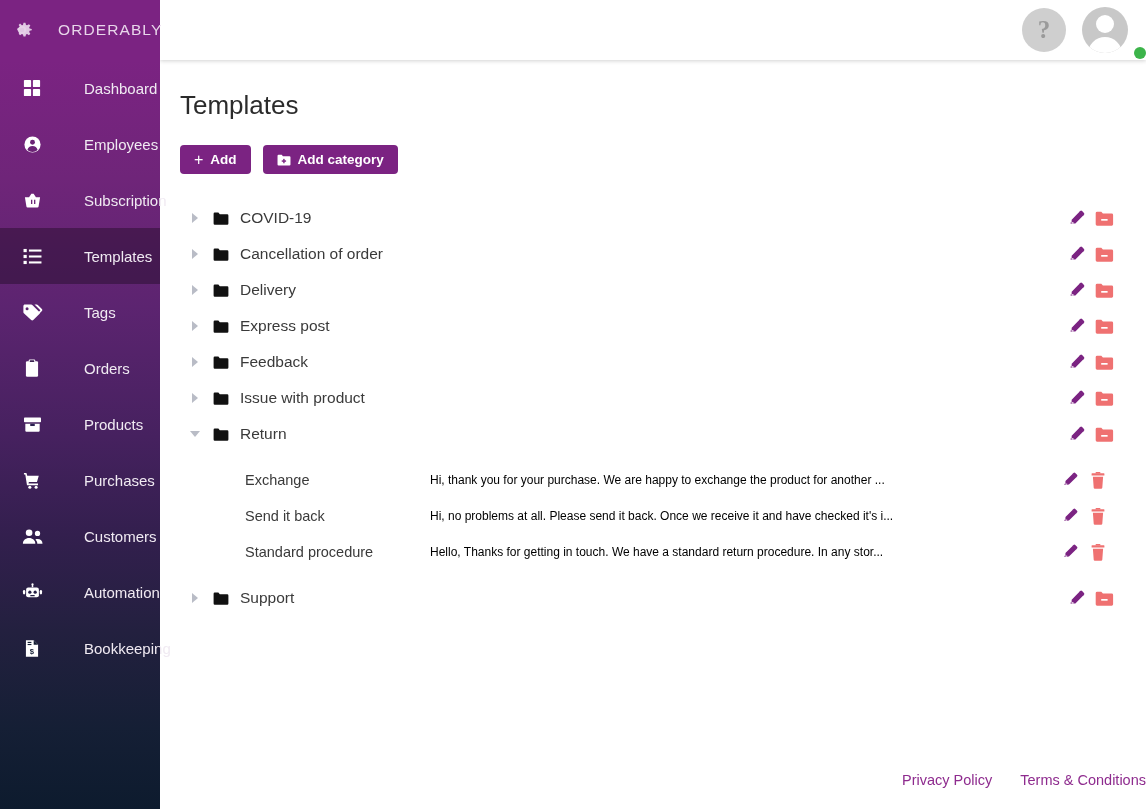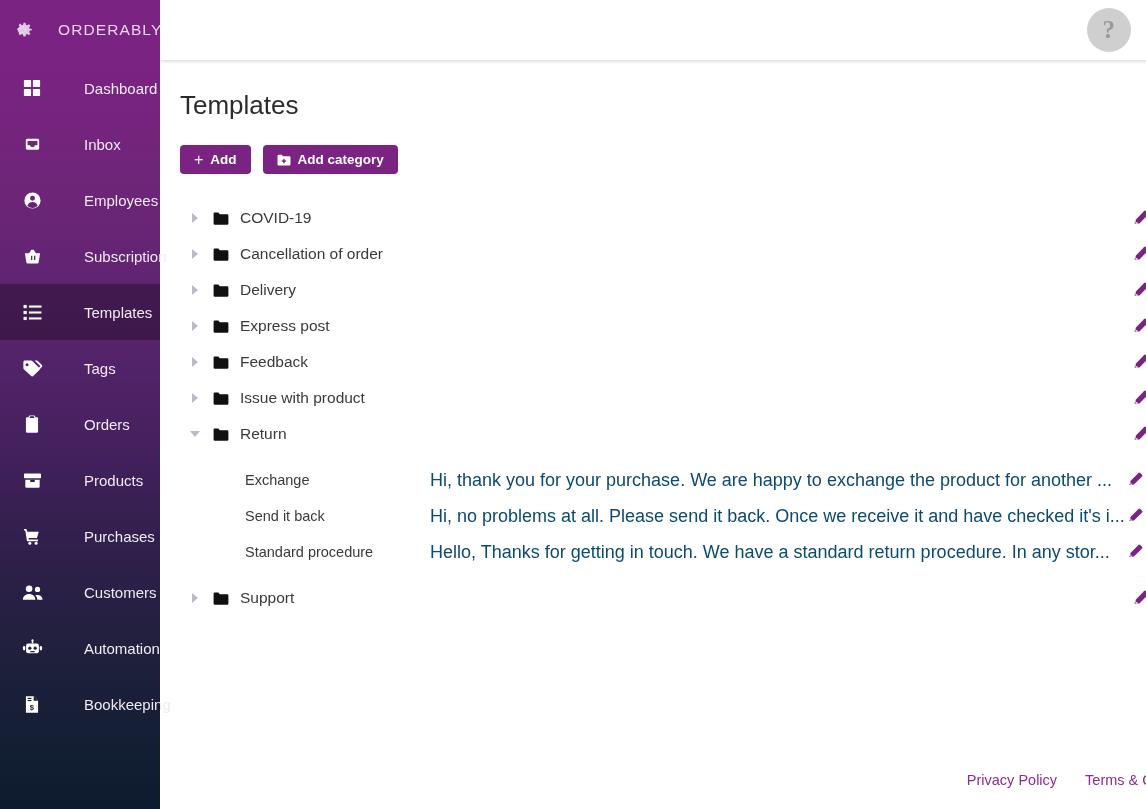--- a/index.html
+++ b/index.html
@@ -111,21 +111,21 @@
   .row-actions { position: absolute; right: 8px; display: flex; align-items: center; }
   .act { width: 28px; height: 28px; display: flex; align-items: center; justify-content: center; cursor: pointer; }
 
   
   .tpl-row { height: 36px; display: flex; align-items: center; position: relative; cursor: pointer; }
   .tpl-name {
     font-size: 14.5px; color: #3a3a3a; width: 185px; flex: 0 0 185px;
     margin-left: 65px; white-space: nowrap; overflow: hidden;
   }
   .tpl-preview {
-    font-size: 18px; color: #0c4a6e; flex: 1 1 auto; white-space: nowrap;
+    font-size: 12px; color: #000000; flex: 1 1 auto; white-space: nowrap;
     overflow: hidden; text-overflow: ellipsis; margin-right: 66px;
   }
   .tpl-actions { position: absolute; right: 14px; display: flex; align-items: center; }
   .tpl-gap { height: 10px; }
 
   
   .footer {
     flex: 0 0 auto; height: 58px; display: flex; align-items: center; justify-content: flex-end;
     background: #fff;
   }
@@ -158,28 +158,20 @@
           <svg width="18" height="18" viewBox="0 0 20 20" fill="#ffffff">
             <rect x="1" y="1" width="8" height="8" rx="1"></rect>
               <rect x="11" y="1" width="8" height="8" rx="1"></rect>
             <rect x="1" y="11" width="8" height="8" rx="1"></rect>
               <rect x="11" y="11" width="8" height="8" rx="1"></rect>
           </svg>
         </span>
         <span class="nav-label">Dashboard</span>
       </div>
 
-      <div class="nav-item">
-        <span class="nav-icon">
-          <svg width="19" height="19" viewBox="0 0 20 20" fill="#ffffff">
-            <path d="M3 5.5A1.5 1.5 0 014.5 4h11A1.5 1.5 0 0117 5.5V14a1.5 1.5 0 01-1.5 1.5h-11A1.5 1.5 0 013 14V5.5zm1.8 1.2v4.1h2.6a2.7 2.7 0 005.2 0h2.6V6.7a.4.4 0 00-.4-.4H5.2a.4.4 0 00-.4.4z"></path>
-          </svg>
-        </span>
-        <span class="nav-label">Inbox</span>
-      </div>
 
       <div class="nav-item">
         <span class="nav-icon">
           <svg width="19" height="19" viewBox="0 0 20 20" fill="#ffffff">
             <circle cx="10" cy="10" r="8.5"></circle>
             <circle cx="10" cy="7.6" r="2.6" fill="#6b2275"></circle>
             <path d="M4.6 15.8a5.6 5.6 0 0110.8 0 8.4 8.4 0 01-10.8 0z" fill="#6b2275"></path>
           </svg>
         </span>
         <span class="nav-label">Employees</span>

